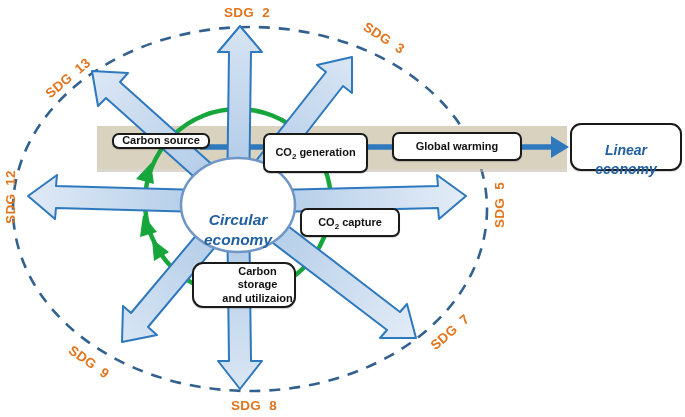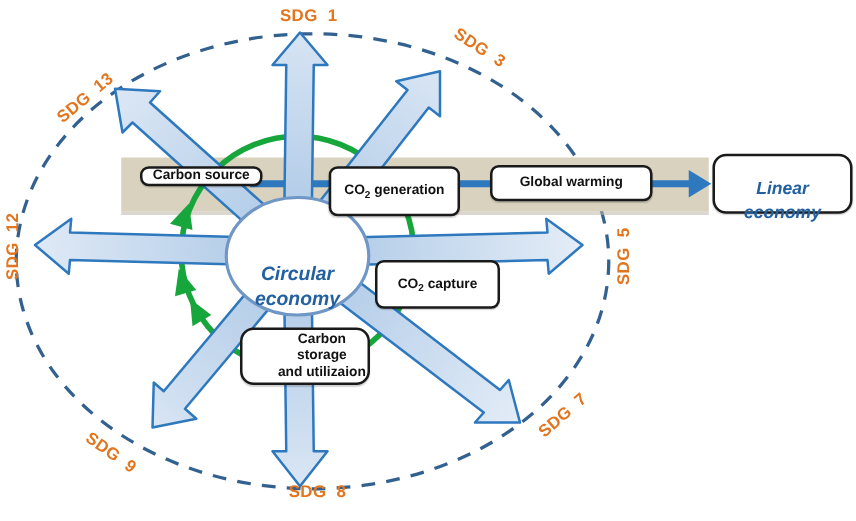--- a/index.html
+++ b/index.html
@@ -94,31 +94,31 @@
     <span><span>Global warming</span><sub></sub><span></span></span>
   </div>
 
   <div class="box rounded-lg" style="left:570px; top:123px; width:112px; height:48px;">
     <div class="economy-text linear-inner">
       <div>Linear</div>
       <div>economy</div>
     </div>
   </div>
 
-  <div class="box" style="left:300px; top:208px; width:100px; height:39px;">
+  <div class="box" style="left:300px; top:208px; width:100px; height:29px;">
     <span><span>CO</span><sub>2</sub><span> capture</span></span>
   </div>
 
   <div class="box rounded-lg" style="left:192px; top:262px; width:104px; height:46px; flex-direction:column;padding-left:27px;">
     <div>Carbon storage</div>
     <div>and utilizaion</div>
   </div>
 
-  <div class="sdg" style="left:247px; top:12px;  transform:translate(-50%,-50%);">SDG 1</div>
+  <div class="sdg" style="left:247px; top:12px;  transform:translate(-50%,-50%);">SDG 2</div>
   <div class="sdg" style="left:384px; top:38px;  transform:translate(-50%,-50%) rotate(33deg);">SDG 3</div>
   <div class="sdg" style="left:499px; top:205px; transform:translate(-50%,-50%) rotate(-90deg);">SDG 5</div>
   <div class="sdg" style="left:450px; top:332px; transform:translate(-50%,-50%) rotate(-41deg);">SDG 7</div>
-  <div class="sdg" style="left:254px; top:393px; transform:translate(-50%,-50%);">SDG 8</div>
+  <div class="sdg" style="left:254px; top:405px; transform:translate(-50%,-50%);">SDG 8</div>
   <div class="sdg" style="left:89px;  top:362px; transform:translate(-50%,-50%) rotate(35deg);">SDG 9</div>
   <div class="sdg" style="left:10px;  top:197px; transform:translate(-50%,-50%) rotate(-90deg);">SDG 12</div>
   <div class="sdg" style="left:68px;  top:78px;  transform:translate(-50%,-50%) rotate(-40deg);">SDG 13</div>
 
 </div>
 
 </body></html>

